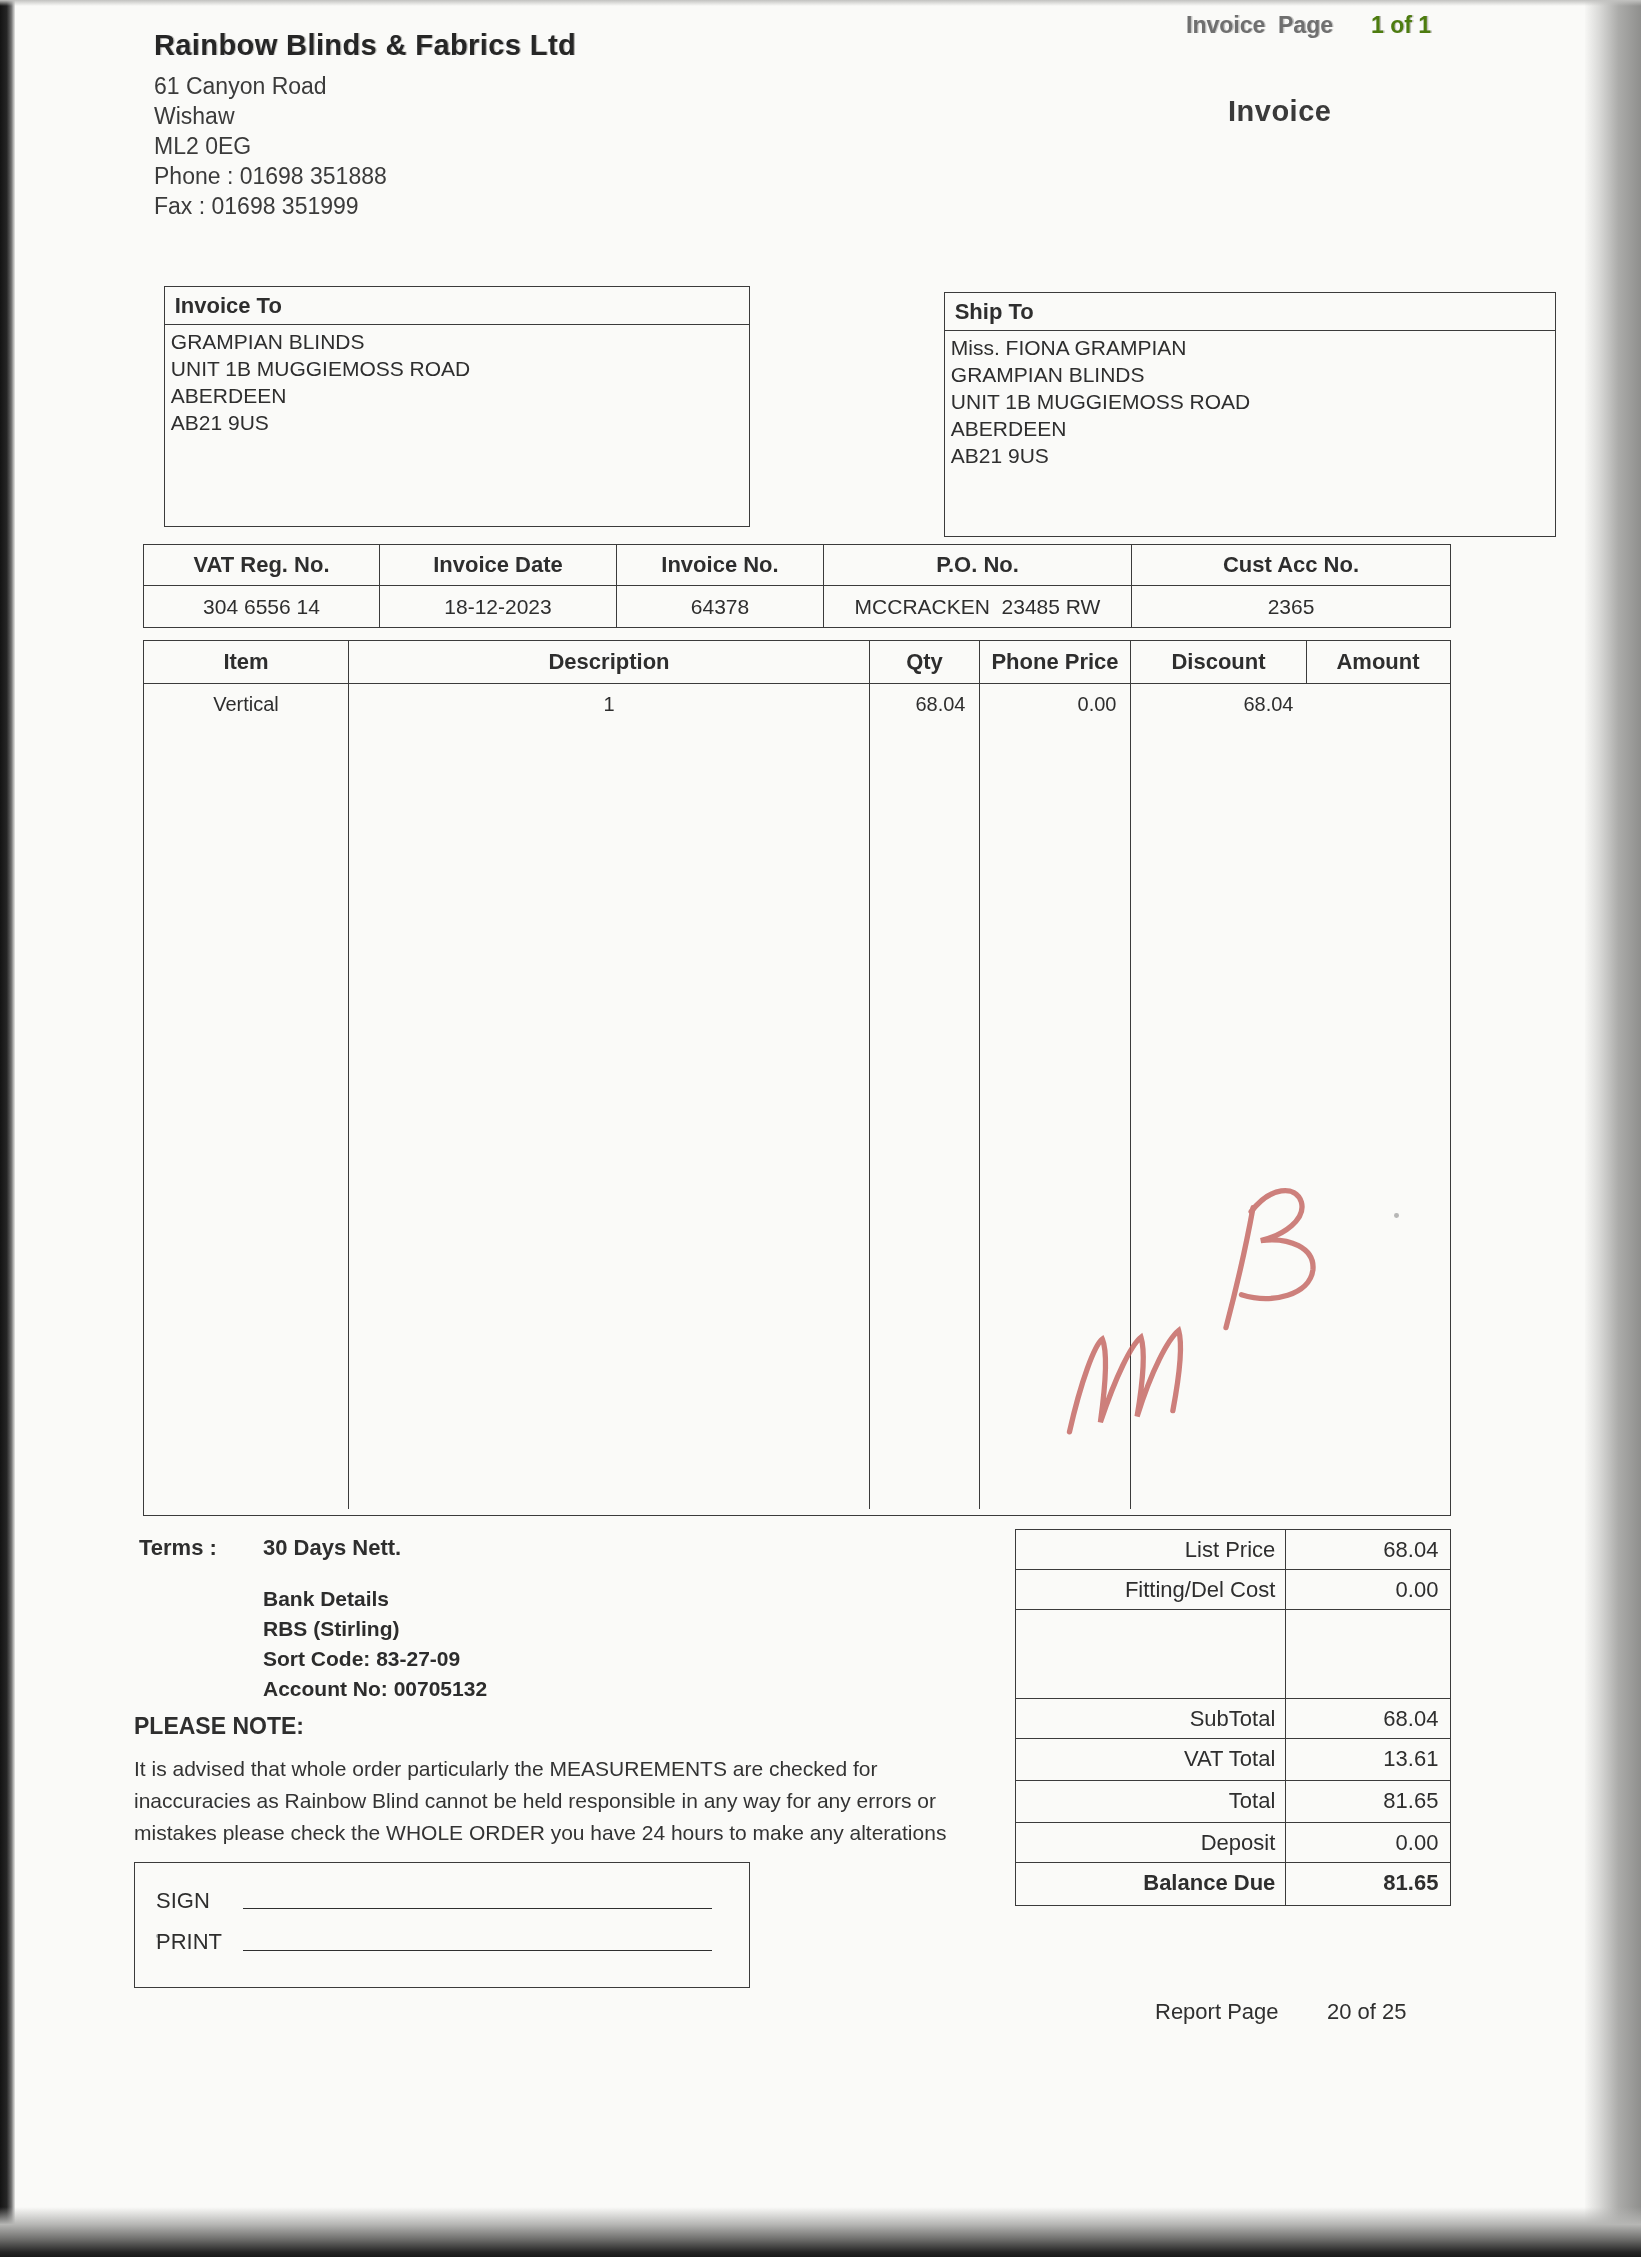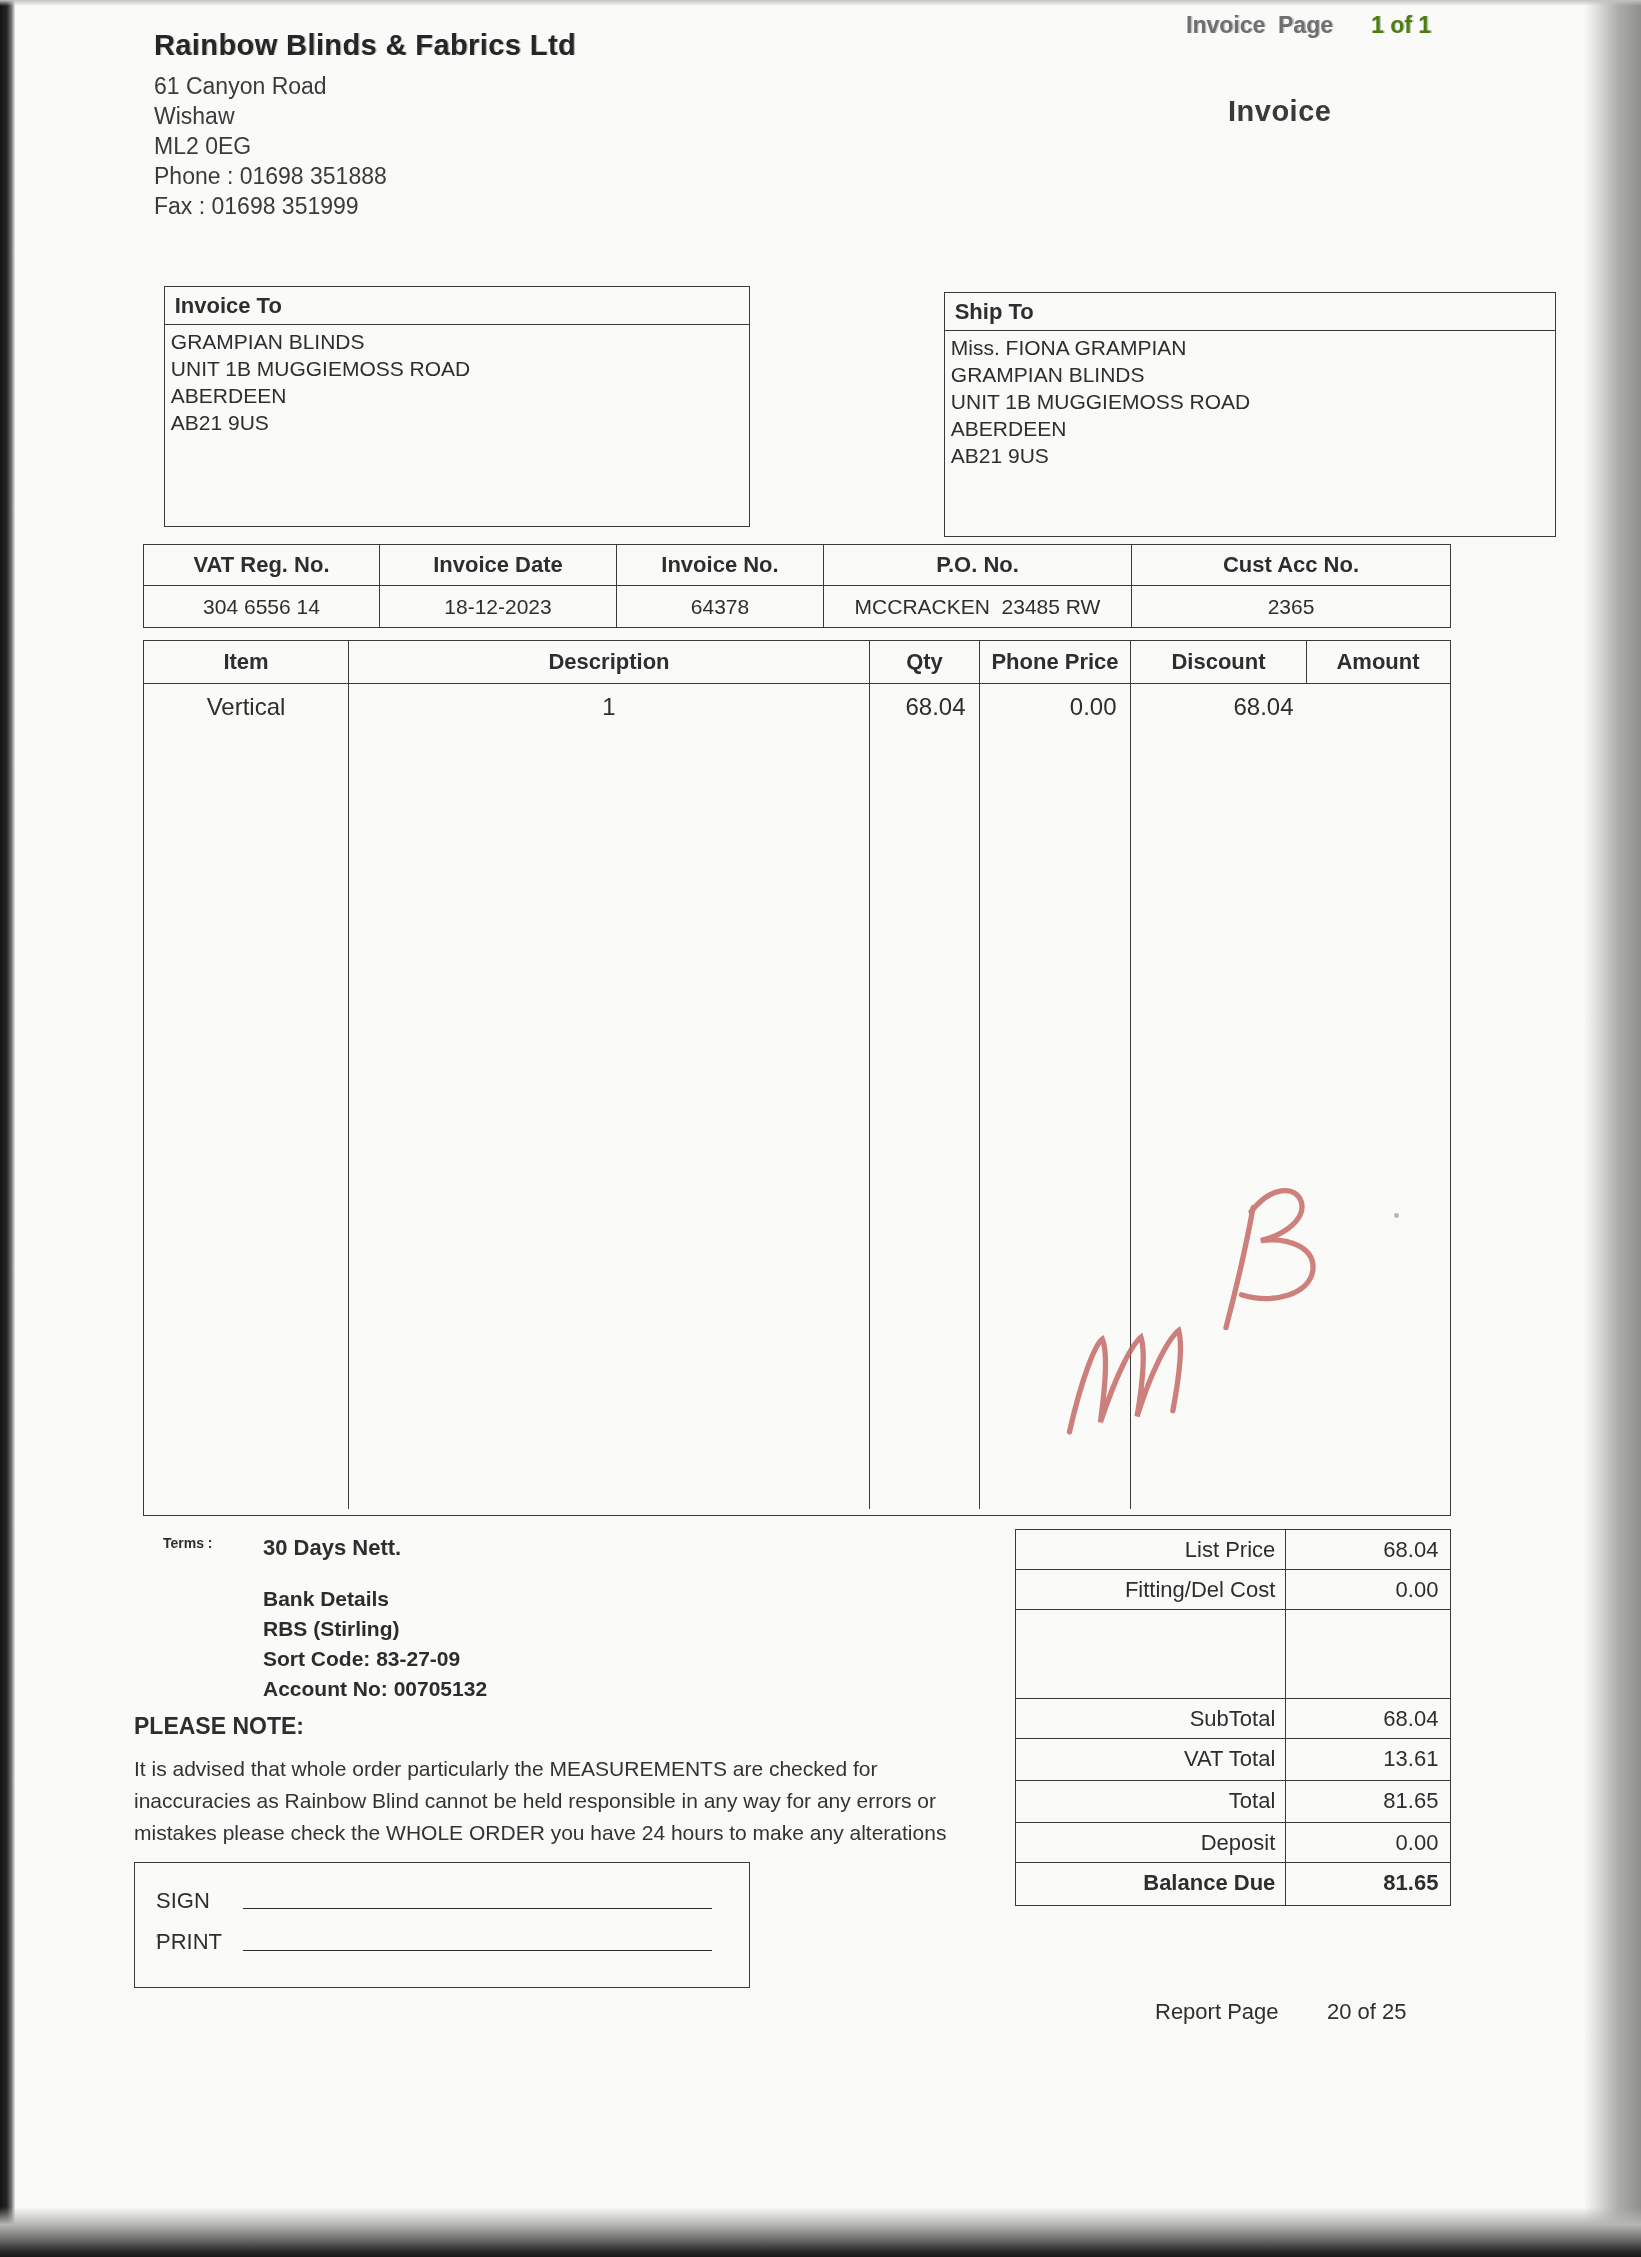--- a/index.html
+++ b/index.html
@@ -49,33 +49,33 @@
 
   
   .items-table { position:absolute; left:143px; top:640px; width:1308px; height:876px;
     box-sizing:border-box; border:1.9px solid #3b3b3b; }
   .items-header { display:grid; grid-template-columns:205px 521px 110px 151px 176px 142px;
     height:43px; border-bottom:1.9px solid #3b3b3b; box-sizing:border-box; }
   .items-header > div { box-sizing:border-box; display:flex; align-items:center; justify-content:center;
     font-weight:bold; font-size:22px; border-right:1.9px solid #3b3b3b; }
   .items-header > div.last-col { border-right:none; }
   .items-body { display:grid; grid-template-columns:205px 521px 110px 151px 176px 142px; height:825px; }
-  .body-cell { box-sizing:border-box; border-right:1.9px solid #3b3b3b; font-size:24px; }
+  .body-cell { box-sizing:border-box; border-right:1.9px solid #3b3b3b; font-size:20px; }
   .body-cell.last-col { border-right:none; }
   .cell-item { text-align:center; padding-top:8.7px; }
   .cell-desc { padding:8.7px 13.5px 0 13.5px; line-height:28px; }
   .cell-qty { text-align:center; padding-top:8.7px; }
   .cell-num { text-align:right; padding:8.7px 13.5px 0 0; }
 
   
   .signature { position:absolute; left:1052px; top:1173px; width:290px; height:285px; }
   .speck { position:absolute; border-radius:50%; background:#9a9a9a; opacity:0.7; }
 
   
-  .terms-label { position:absolute; left:139px; top:1535px; font-size:14px; font-weight:bold;margin-left:24px; }
+  .terms-label { position:absolute; left:139px; top:1535px; font-size:22px; font-weight:bold; }
   .terms-value { position:absolute; left:263px; top:1535px; font-size:22px; font-weight:bold; }
   .bank-block { position:absolute; left:263px; top:1584px; font-size:21px; font-weight:bold; line-height:30px; color:#2c2c2c; }
   .note-title { position:absolute; left:134px; top:1713px; font-size:23px; font-weight:bold; }
   .note-body { position:absolute; left:134px; top:1753px; font-size:21px; line-height:32px; color:#333; }
 
   
   .sign-box { position:absolute; left:134px; top:1862px; width:616px; height:126px;
     box-sizing:border-box; border:1.9px solid #3b3b3b; }
   .sign-row { display:flex; align-items:flex-end; margin:25px 37px 0 21px; }
   .sign-row.second { margin-top:15.4px; }

